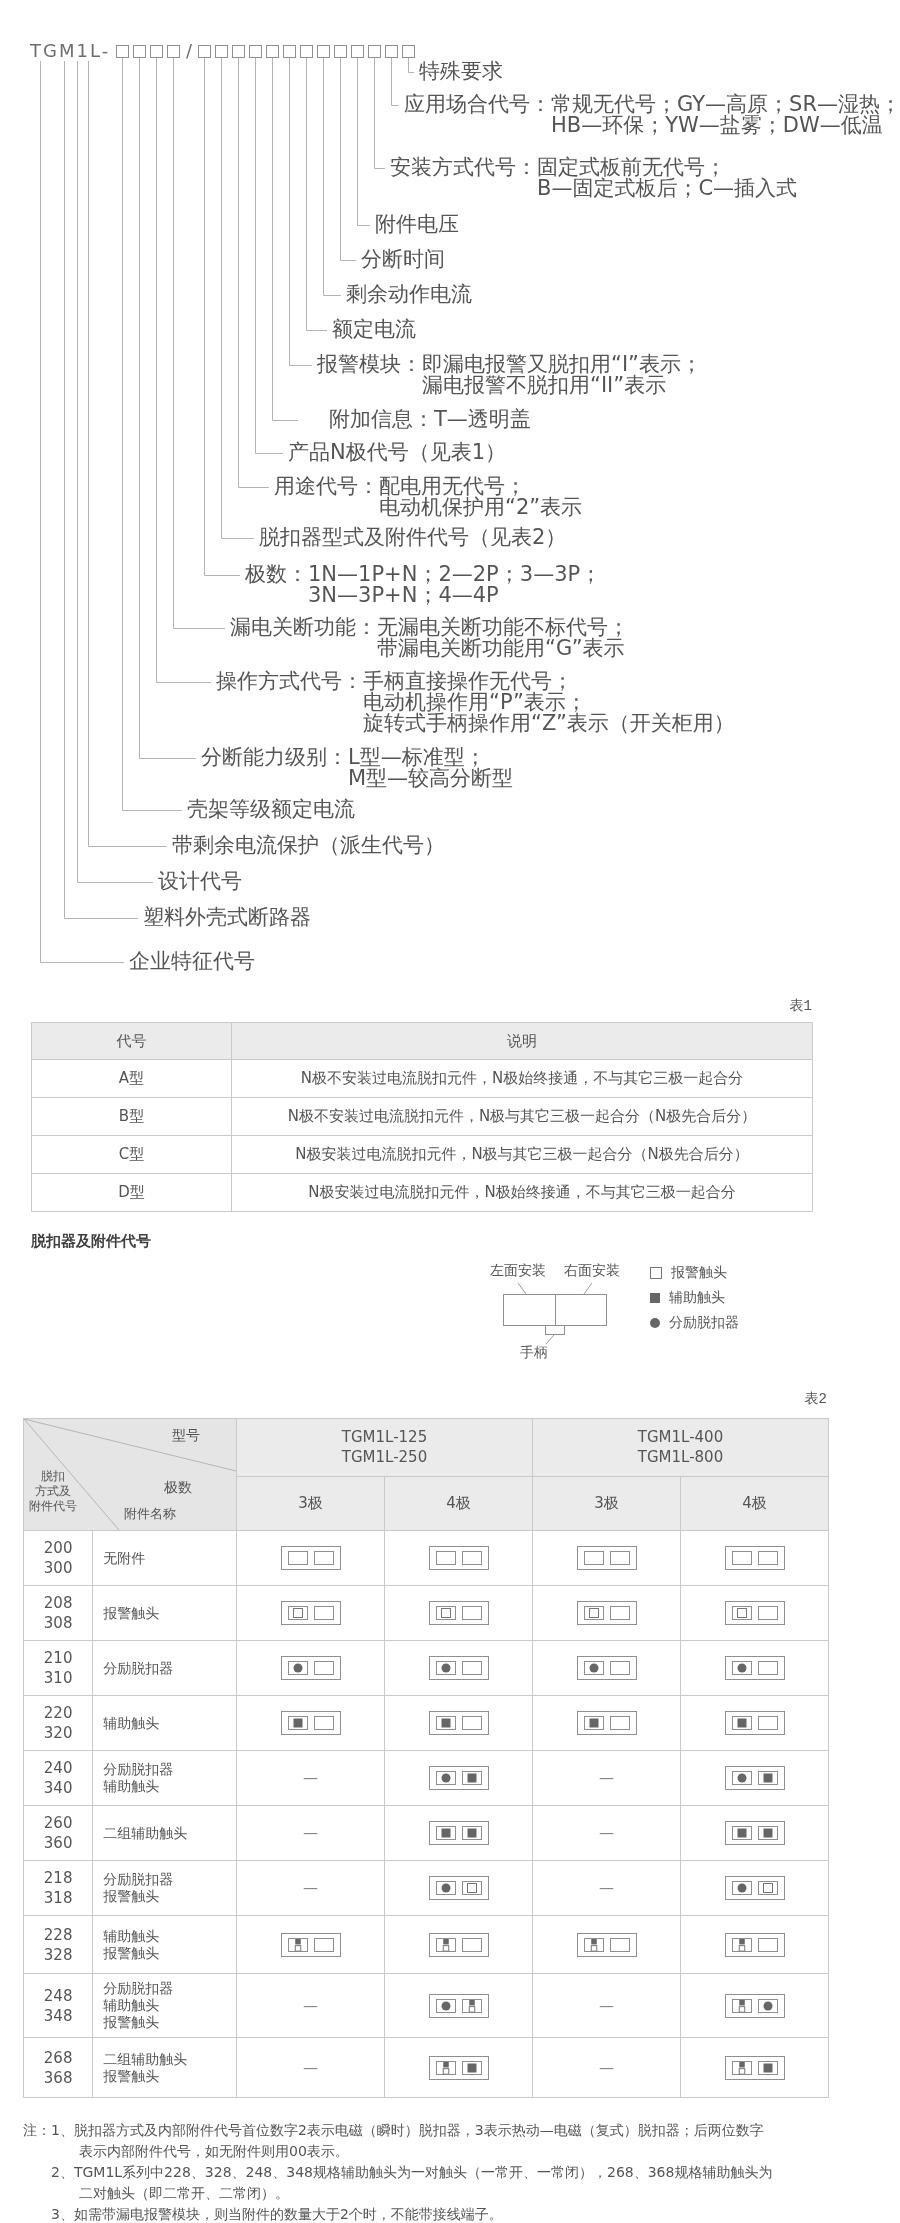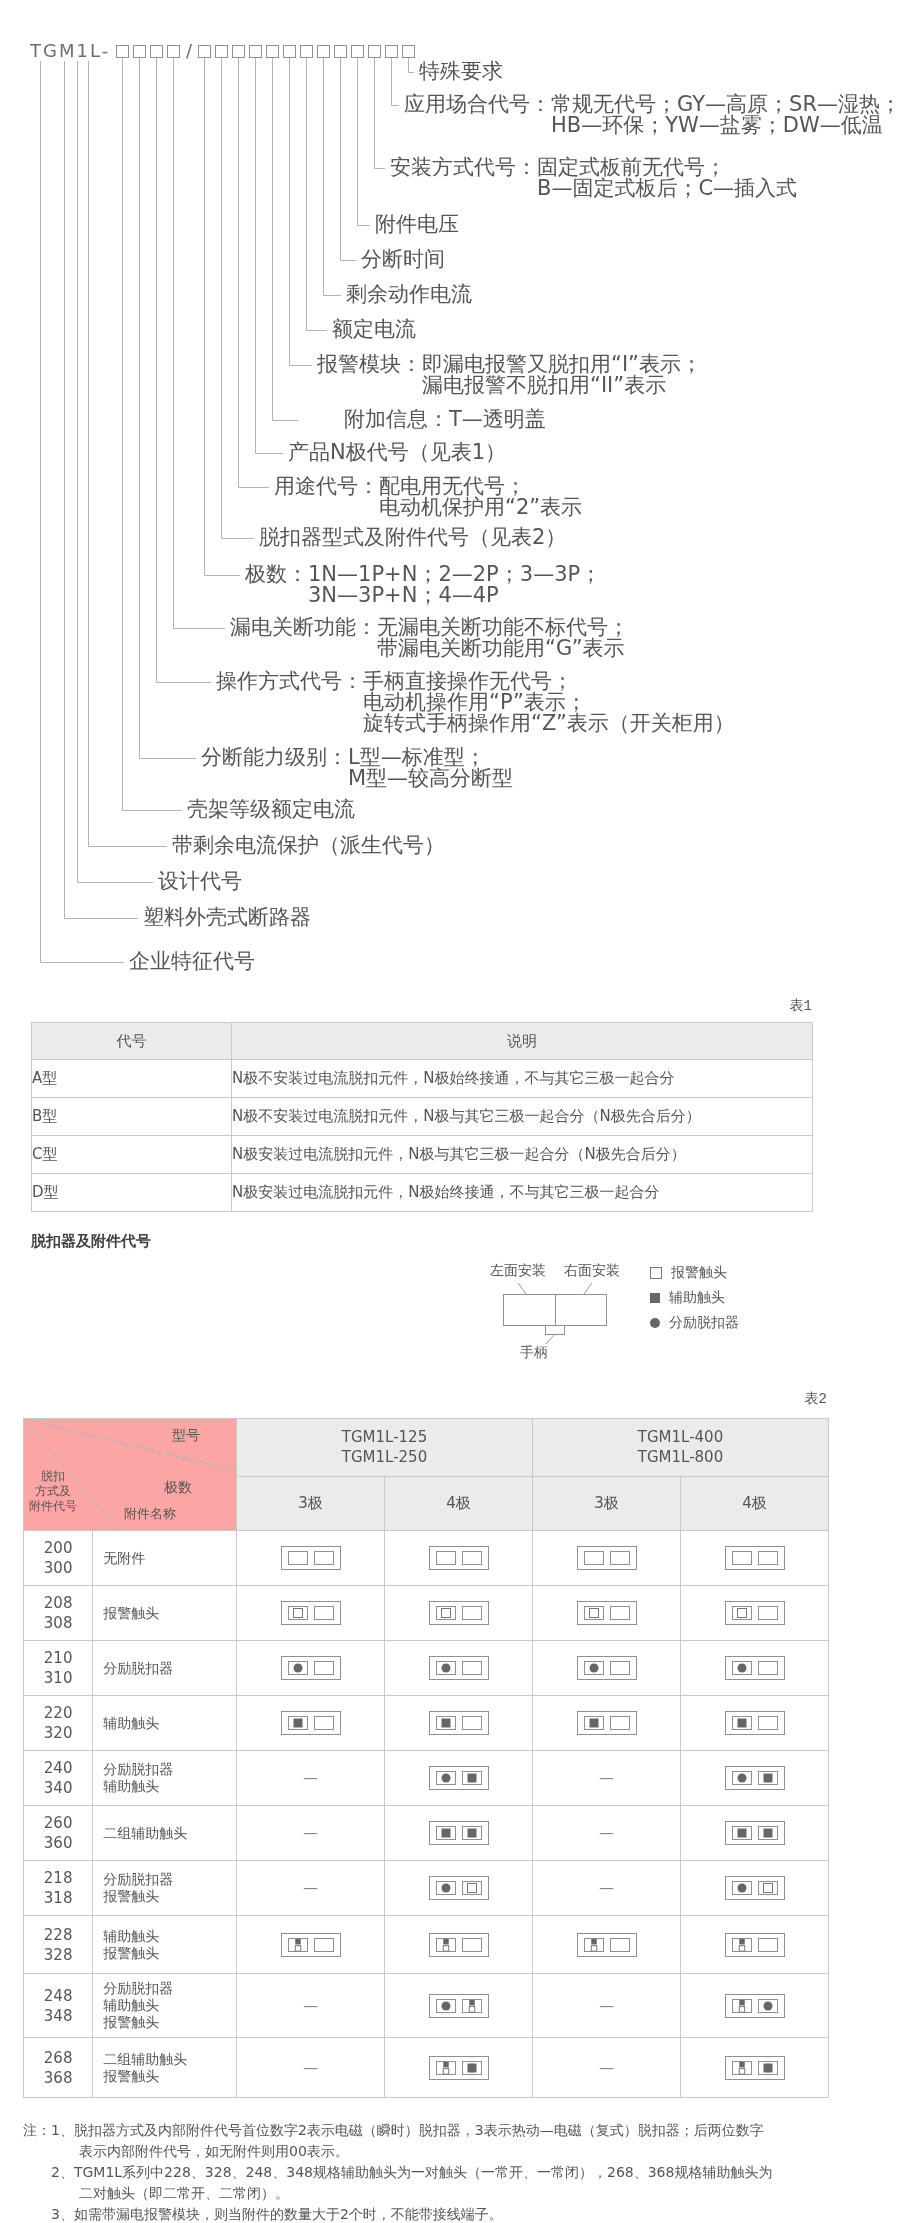--- a/index.html
+++ b/index.html
@@ -17,37 +17,37 @@
   .code-box { position:absolute; top:45px; width:11px; height:11px; border:1px solid #909090; background:#fff; }
   .diag-label { position:absolute; font-size:21px; line-height:21px; color:#555; white-space:nowrap; }
   
   .tag { position:absolute; font-size:14px; color:#555; text-align:right;font-family:Liberation Mono, monospace; }
   #table1-tag { left:31px; top:997px; width:781px; }
   #table2-tag { left:23px; top:1390px; width:804px; }
   .tbl { position:absolute; border-collapse:collapse; background:#fff; table-layout:fixed; }
   .tbl td, .tbl th { border:1px solid #c9c9c9; font-weight:normal; padding:0; }
   #table1 { left:31px; top:1022px; width:781px; font-size:15px; }
   #table1 th { background:#ebebeb; height:36px; text-align:center; }
-  #table1 td { height:37px; }
+  #table1 td { height:37px; text-align:center; }
   #accessory-title { position:absolute; left:31px; top:1232px; font-size:15px; font-weight:bold; color:#3f3f3f; }
   
   #mounting { position:absolute; left:460px; top:1258px; width:430px; height:120px; font-size:14px; }
   #mounting .lbl { position:absolute; color:#555; white-space:nowrap; }
   #mounting svg { position:absolute; left:0; top:0; }
   #legend { position:absolute; left:190px; top:2px; }
   .legend-item { display:flex; align-items:center; height:25px; }
   .leg-sym { width:10px; height:10px; display:inline-block; margin-right:9px; flex:none; }
   .leg-alarm { border:1px solid #777; background:#fff; }
   .leg-aux { background:#666; }
   .leg-shunt { background:#666; border-radius:50%; }
   
   #table2 { left:23px; top:1418px; font-size:15px; }
   #table2 .hdr { background:#ebebeb; text-align:center; line-height:20px; }
   #table2 td { text-align:center; }
-  td.corner { background:#fca5a5; }
+  td.corner { background:#e5e5e5; }
   .corner-inner { position:relative; width:212px; height:111px; overflow:hidden; }
   .corner-inner svg { position:absolute; left:0; top:0; }
   .corner-inner span { position:absolute; font-size:14px; color:#555; white-space:nowrap; }
   .code-cell { line-height:20px; }
   .name-cell { text-align:left !important; padding-left:10px !important; font-size:14px; line-height:17px; }
   .dash { color:#888; font-size:15px; }
   .symbol-cell svg { vertical-align:middle; }
   
   #notes { position:absolute; left:23px; top:2112px; width:866px; font-size:14px; line-height:21px; color:#555;margin-top:8px; }
   .nl-rest { margin-left:28px; }
@@ -120,21 +120,21 @@
     <div class="diag-label" style="left: 346px; top: 284px;">
       <div>剩余动作电流</div>
     </div>
     <div class="diag-label" style="left: 332px; top: 319px; text-align: right;">
       <div>额定电流</div>
     </div>
     <div class="diag-label" style="left: 317px; top: 354px;">
       <div>报警模块：即漏电报警又脱扣用“I”表示；</div>
       <div>　　　　　漏电报警不脱扣用“II”表示</div>
     </div>
-    <div class="diag-label" style="left: 312px; top: 409px; padding-left: 32px;">
+    <div class="diag-label" style="left: 297px; top: 409px; padding-left: 32px;">
       <div>附加信息：T—透明盖</div>
     </div>
     <div class="diag-label" style="left: 288px; top: 442px;">
       <div>产品N极代号（见表1）</div>
     </div>
     <div class="diag-label" style="left: 274px; top: 476px;">
       <div>用途代号：配电用无代号；</div>
       <div>　　　　　电动机保护用“2”表示</div>
     </div>
     <div class="diag-label" style="left: 259px; top: 527px;">

